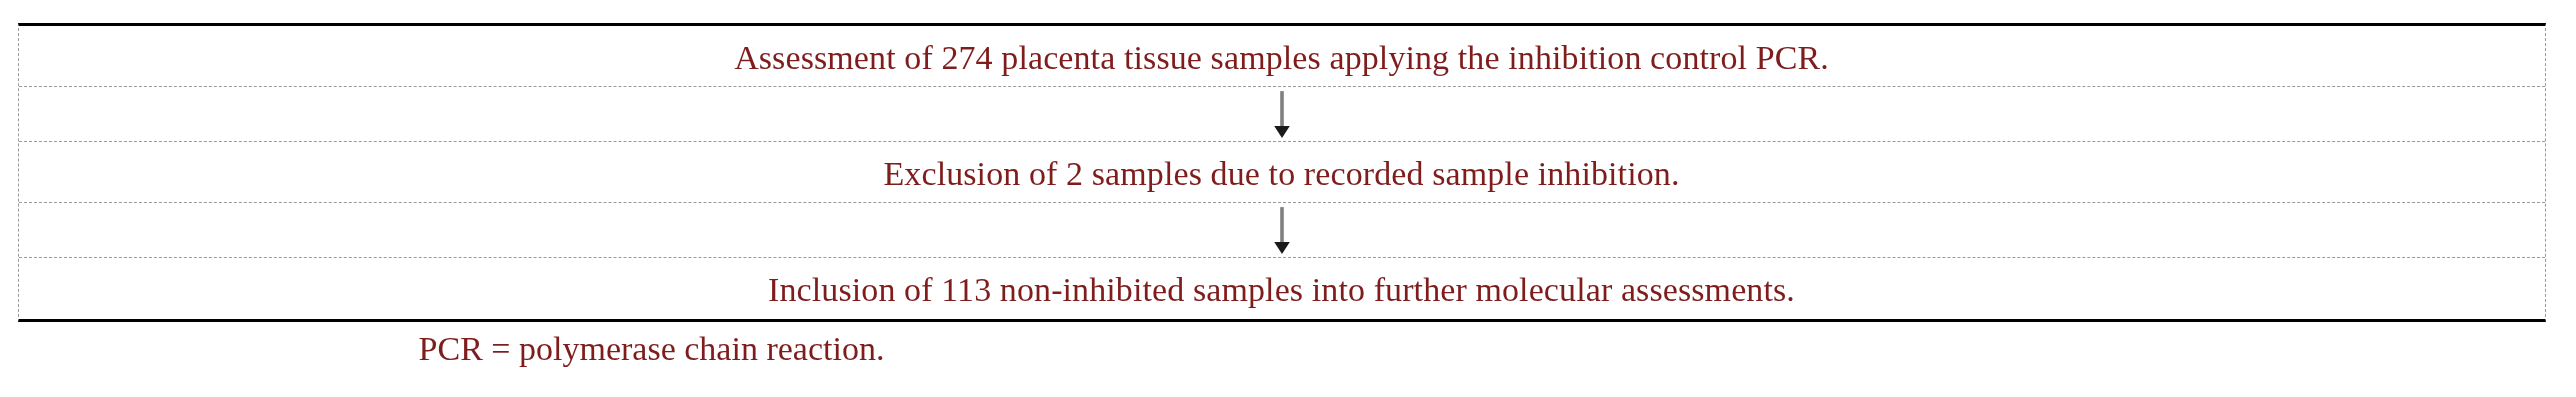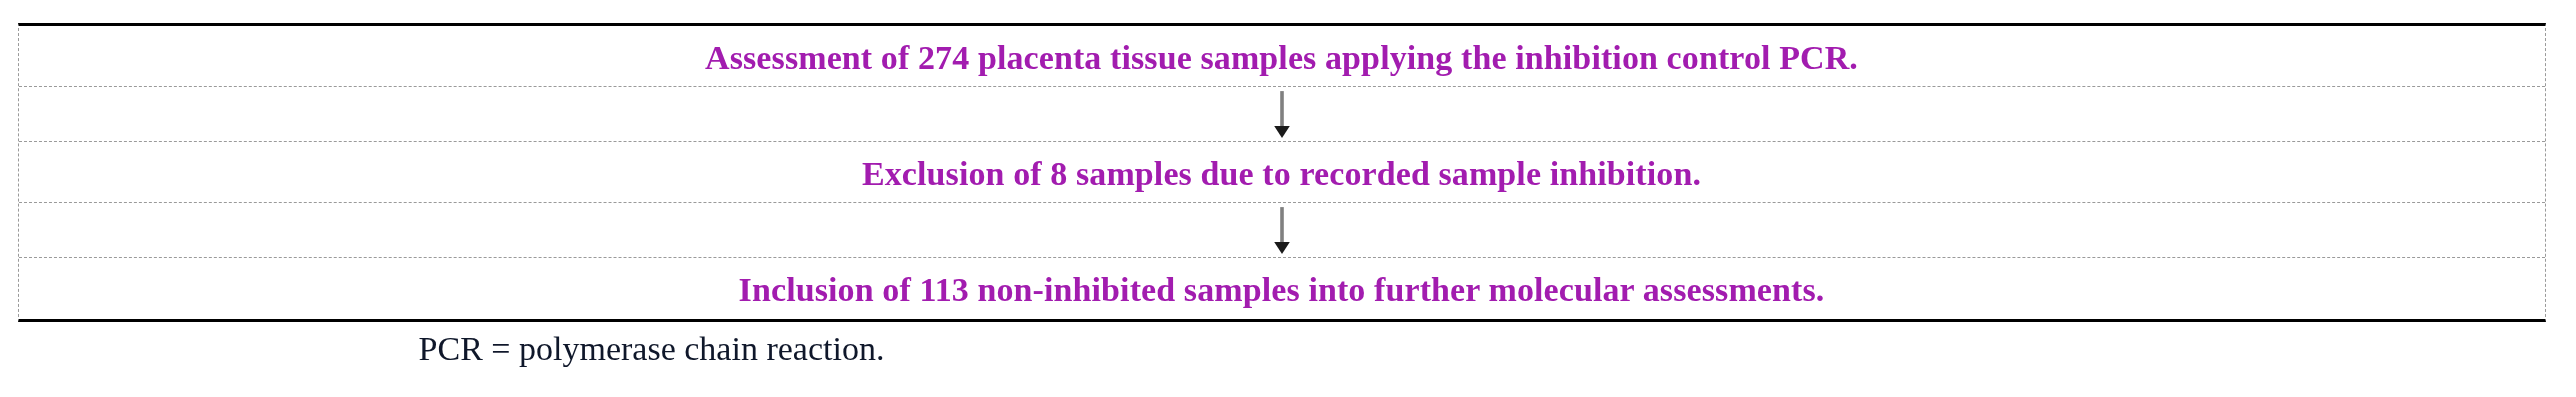--- a/index.html
+++ b/index.html
@@ -52,22 +52,21 @@
     line-height: 61px;
     white-space: nowrap;
   }
 
   .text-row .cell-text {
     display: inline-block;
     font-size: 34px;
     letter-spacing: 0.1px;
     vertical-align: middle;
     line-height: normal;
-    color: #a21caf;
-    font-weight: bold;
+    color: #7f1d1d;
   }
 
   .arrow-row {
     height: 55px;
   }
 
   .arrow-wrap {
     position: absolute;
     left: 0;
     right: 0;
@@ -87,21 +86,21 @@
     position: absolute;
     left: 17.5px;
     top: 330px;
     width: 2528px;
     text-align: center;
     white-space: nowrap;
   }
   .caption .caption-text {
     display: inline-block;
     font-size: 34px;
-    color: #0f172a;
+    color: #7f1d1d;
     
     margin-right: 1260px;
   }
 </style>
 </head>
 <body>
 
 <div class="page">
 
   <div class="flowchart">
@@ -113,21 +112,21 @@
     <div class="row arrow-row sep-below">
       <div class="arrow-wrap">
         <svg class="down-arrow" width="24" height="47" viewBox="0 0 40 78">
           <rect x="17" y="0" width="6" height="62" fill="#808080"></rect>
           <polygon points="7,58 33,58 20,78" fill="#1a1a1a"></polygon>
         </svg>
       </div>
     </div>
 
     <div class="row text-row sep-below">
-      <span class="cell-text">Exclusion of 8 samples due to recorded sample inhibition.</span>
+      <span class="cell-text">Exclusion of 2 samples due to recorded sample inhibition.</span>
     </div>
 
     <div class="row arrow-row sep-below">
       <div class="arrow-wrap">
         <svg class="down-arrow" width="24" height="47" viewBox="0 0 40 78">
           <rect x="17" y="0" width="6" height="62" fill="#808080"></rect>
           <polygon points="7,58 33,58 20,78" fill="#1a1a1a"></polygon>
         </svg>
       </div>
     </div>

